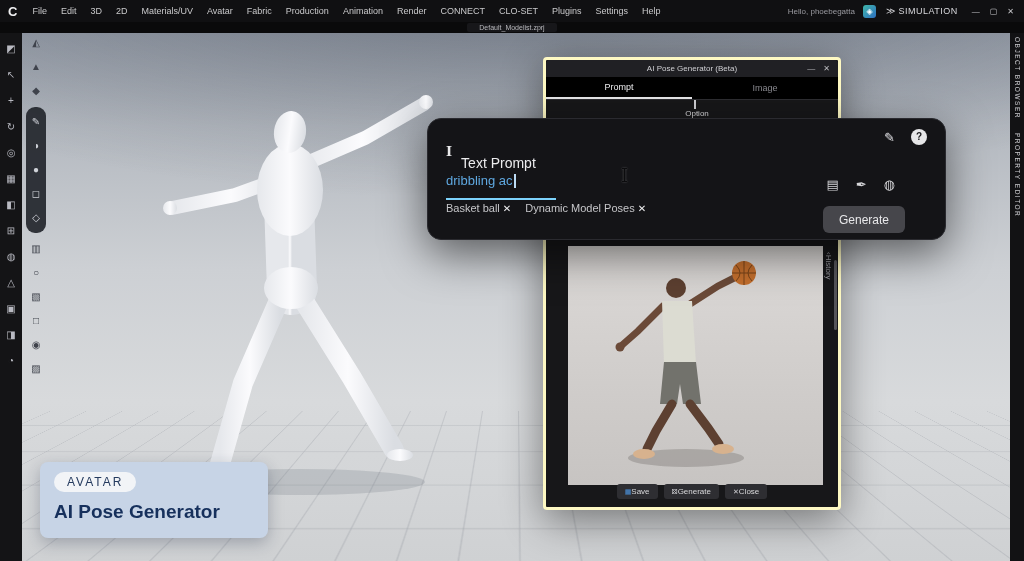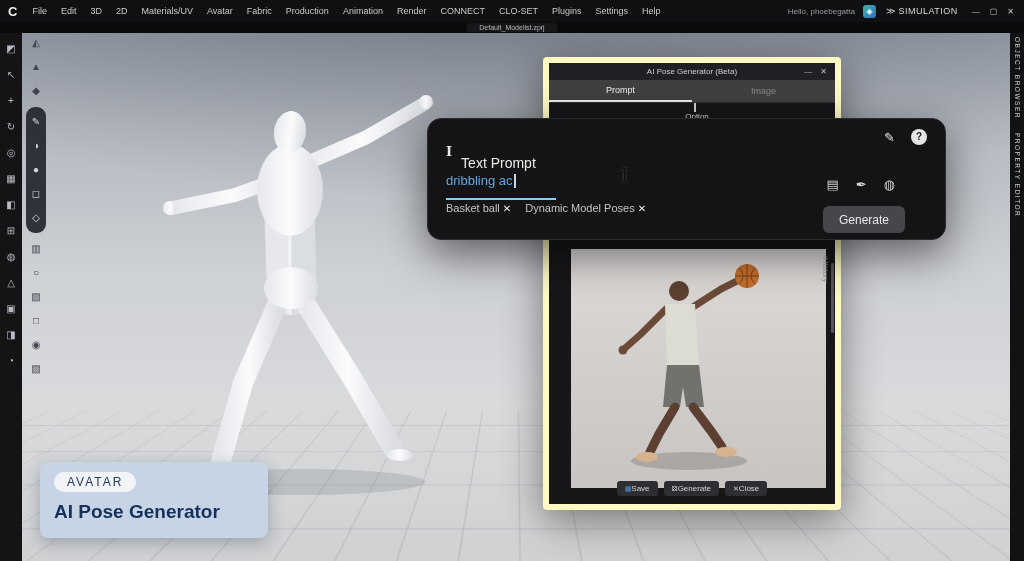--- a/index.html
+++ b/index.html
@@ -60,27 +60,27 @@
   
   .info-card { position:absolute; left:40px; top:462px; width:228px; height:76px; z-index:26;
                background:#c7d4e6; border-radius:8px; box-shadow:0 5px 16px rgba(25,35,60,.28);
                padding:10px 14px; }
   .info-badge { display:inline-block; background:#f2f4f7; color:#243a5e; font-size:12px;
                 letter-spacing:2px; padding:3px 13px; border-radius:13px; }
   .info-title { color:#16305c; font-size:19px; font-weight:bold; margin-top:9px; }
 
   
   .dialog { position:absolute; left:543px; top:57px; width:298px; height:453px; background:#171719;
-            border:6px solid #fef9c3; border-radius:4px; box-shadow:0 10px 40px rgba(0,0,0,.45); z-index:20; }
+            border:3px solid #fef9c3; border-radius:4px; box-shadow:0 10px 40px rgba(0,0,0,.45); z-index:20; }
   .dlg-titlebar { height:17px; background:#202024; display:flex; align-items:center; justify-content:center;
                   position:relative; border-radius:4px 4px 0 0; }
   .dlg-title { color:#cfcfd3; font-size:8px; }
   .dlg-controls { position:absolute; right:8px; top:0; bottom:0; display:flex; align-items:center; gap:8px; }
   .dlg-controls span { color:#bbbbbf; font-size:8px; }
-  .dlg-tabs { display:flex; height:23px; background:#404040; border-bottom:1px solid #2e2e32; }
+  .dlg-tabs { display:flex; height:23px; background:#000000; border-bottom:1px solid #2e2e32; }
   .dlg-tab { flex:1; display:flex; align-items:center; justify-content:center; font-size:9px; color:#8a8a90; }
   .dlg-tab.active { color:#f0f0f2; border-bottom:2px solid #e8e8ea; }
   .dlg-option { height:20px; display:flex; align-items:center; padding-left:10px;flex-direction:column; }
   .opt-bar { width:2px; height:9px; background:#d0d0d4; margin-right:5px; }
   .opt-label { color:#d8d8da; font-size:8px; }
   .photo { position:absolute; left:22px; top:186px; width:255px; height:239px; }
   .history { position:absolute; right:5px; top:192px; writing-mode:vertical-rl; font-size:8px; color:#9a9aa0; }
   .dlg-scrollbar { position:absolute; right:1px; top:200px; width:3px; height:70px; background:#55555a; border-radius:2px; }
   .dlg-footer { position:absolute; bottom:8px; left:0; right:0; display:flex; justify-content:center; gap:6px; }
   .fbtn { display:flex; align-items:center; gap:0; background:#2e2e32; border:none; border-radius:3px;

